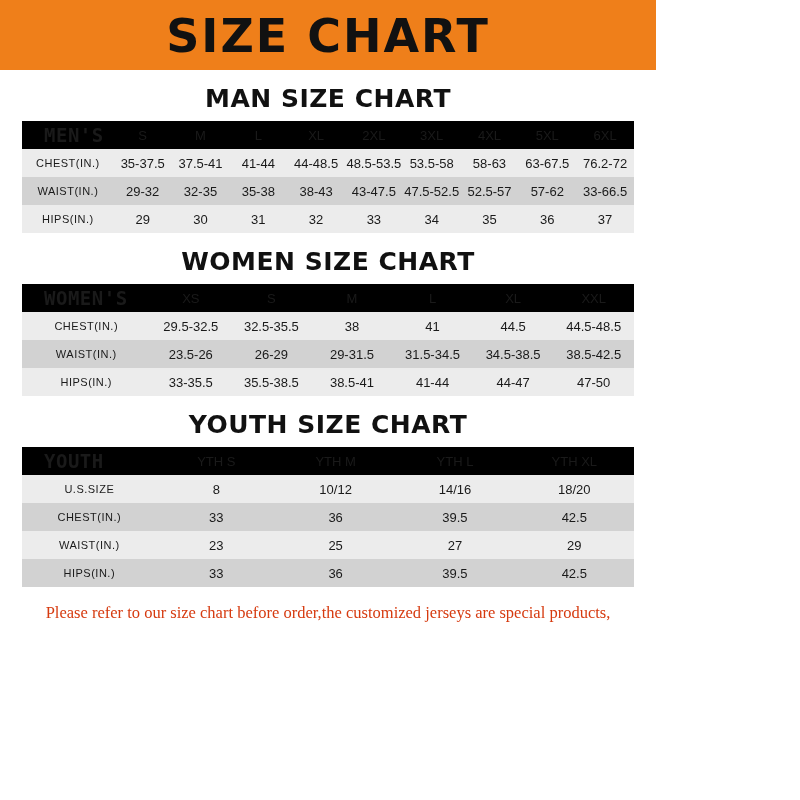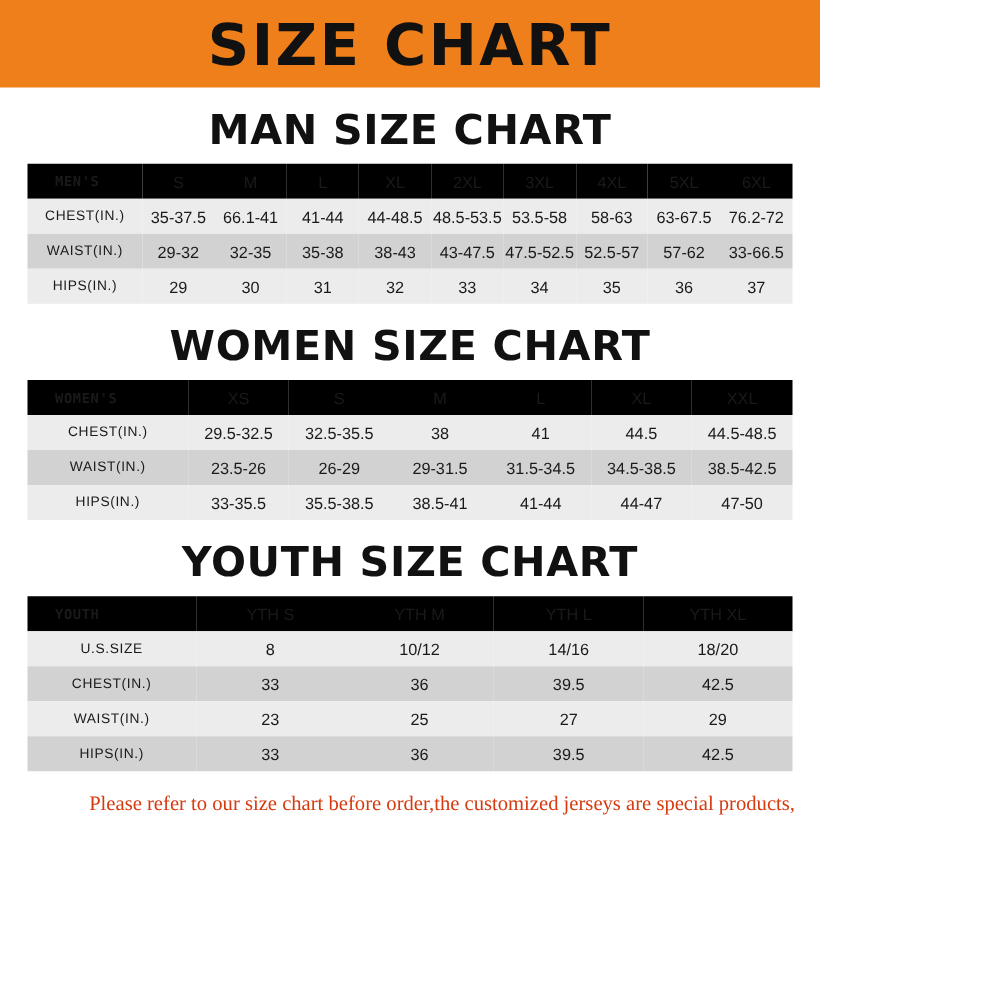--- a/index.html
+++ b/index.html
@@ -38,21 +38,21 @@
     margin-top: 2px;
   }
   .section {
     padding: 0 22px;
     box-sizing: border-box;
   }
   .section-title {
     text-align: center;
     font-family: "DejaVu Sans", sans-serif;
     font-weight: bold;
-    font-size: 33px;
+    font-size: 25px;
     color: #111111;
     margin: 14px 0 8px 0;
     letter-spacing: 0.5px;
   }
   table.size-table {
     width: 100%;
     border-collapse: collapse;
     table-layout: fixed;
   }
   table.size-table td,
@@ -71,21 +71,21 @@
   }
   thead th {
     color: #ffffff;
     font-weight: bold;
     font-size: 15px;
     height: 36px;
   }
   thead th.rowlabel {
     font-family: "DejaVu Sans Mono", monospace;
     font-weight: bold;
-    font-size: 11px;
+    font-size: 19px;
     letter-spacing: 0.5px;
     text-align: left;
     padding-left: 22px;
   }
   tbody tr.light {
     background: #ececec;
   }
   tbody tr.dark {
     background: #d2d2d2;
   }
@@ -96,21 +96,21 @@
   }
   
   .men-table col.c0 { width: 15%; }
   .women-table col.c0 { width: 21%; }
   .youth-table col.c0 { width: 22%; }
   .youth-table col.cx { width: 19.5%; }
 
   .footer-note {
     margin-top: 14px;
     padding: 0 20px;
-    text-align: right;
+    text-align: center;
     color: #d63a0f;
     font-size: 16.5px;
     line-height: 1.5;
     font-family: "Liberation Serif", serif;
   }
   .footer-note span { display: block; }
 </style>
 </head>
 <body>
 
@@ -146,21 +146,21 @@
           <th>3XL</th>
           <th>4XL</th>
           <th>5XL</th>
           <th>6XL</th>
         </tr>
       </thead>
       <tbody>
         <tr class="light">
           <td class="rowlabel">CHEST(IN.)</td>
           <td>35-37.5</td>
-          <td>66.1-41</td>
+          <td>37.5-41</td>
           <td>41-44</td>
           <td>44-48.5</td>
           <td>48.5-53.5</td>
           <td>53.5-58</td>
           <td>58-63</td>
           <td>63-67.5</td>
           <td>76.2-72</td>
         </tr>
         <tr class="dark">
           <td class="rowlabel">WAIST(IN.)</td>

